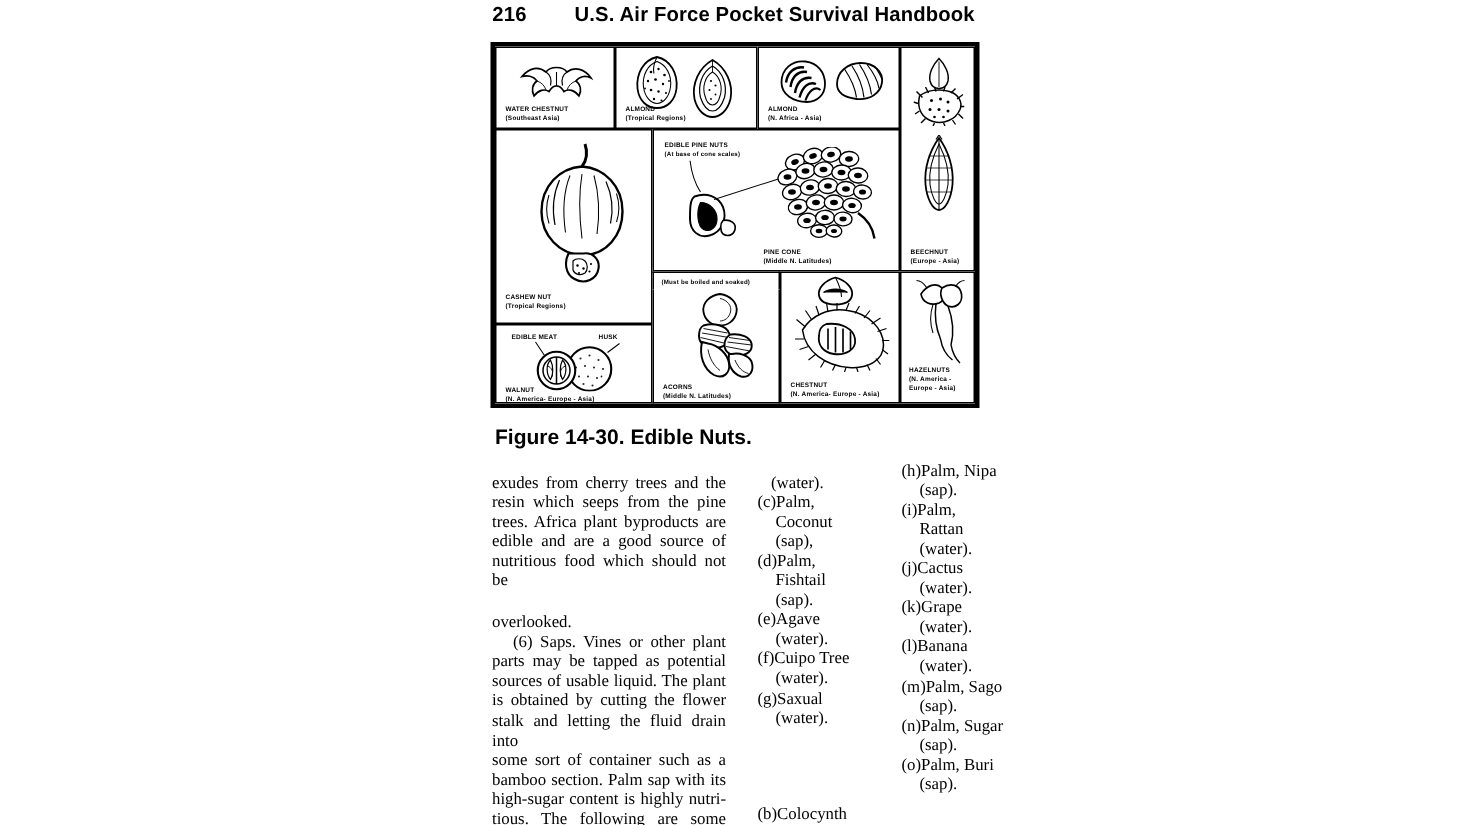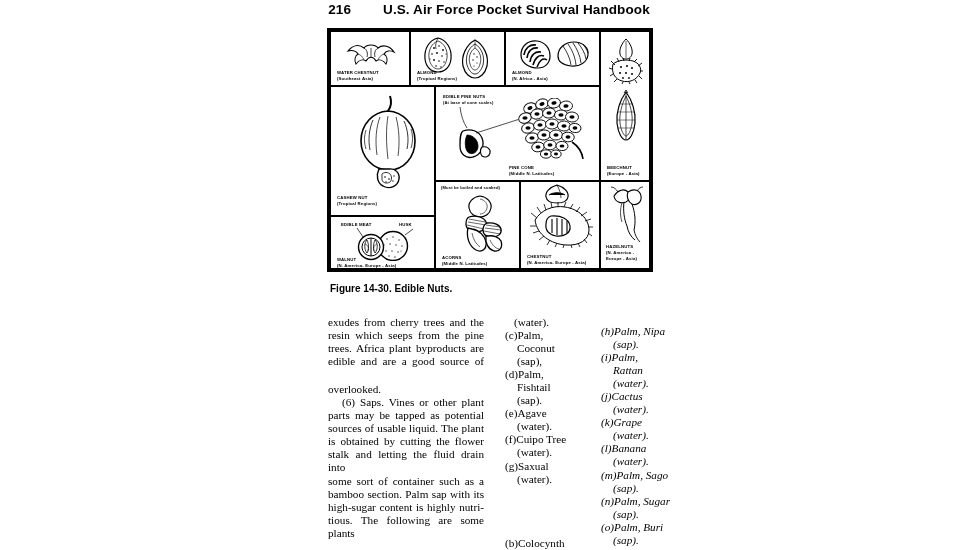--- a/index.html
+++ b/index.html
@@ -34,32 +34,32 @@
     color:#000;white-space:nowrap;
   }
   .lbl.sm{font-size:4.1px;line-height:5.2px;}
   .art{position:absolute;}
   .art svg{display:block;}
 
   
   .caption{
     position:absolute;left:330px;top:283px;
     font-family:"Liberation Sans",sans-serif;
-    font-weight:bold;font-size:10px;
+    font-weight:bold;font-size:14px;
   }
 
   
   .col{position:absolute;font-size:11.2px;line-height:13.05px;}
   .col-main{left:328px;top:316px;width:156px;text-align:justify;}
   .col-main p{margin:0;}
   .justline{display:block;text-align:justify;text-align-last:justify;}
   .lastline{display:block;text-align:left;margin-top:15px;}
 
   .col-b{left:505px;top:316px;width:80px;}
-  .col-c{left:601px;top:325px;width:95px;font-style:italic;}
+  .col-c{left:601px;top:308px;width:95px;}
   .col-b div,.col-c div{white-space:nowrap;}
   .in1{padding-left:12px;}
   .in3{padding-left:9px;}
 </style>
 </head>
 <body>
 
 <div class="page">
 
   <div class="runhead">
@@ -454,20 +454,21 @@
   </div>
 
   <div class="caption">Figure 14-30. Edible Nuts.</div>
 
   <div class="col col-main">
     <p>
       <span class="justline">exudes from cherry trees and the</span>
       <span class="justline">resin which seeps from the pine</span>
       <span class="justline">trees. Africa plant byproducts are</span>
       <span class="justline">edible and are a good source of</span>
+      <span class="justline">nutritious food which should not be</span>
       <span class="lastline">overlooked.</span>
     </p>
     <p>
       <span class="justline" style="text-indent:14px;">(6) Saps. Vines or other plant</span>
       <span class="justline">parts may be tapped as potential</span>
       <span class="justline">sources of usable liquid. The plant</span>
       <span class="justline">is obtained by cutting the flower</span>
       <span class="justline">stalk and letting the fluid drain into</span>
       <span class="justline">some sort of container such as a</span>
       <span class="justline">bamboo section. Palm sap with its</span>

